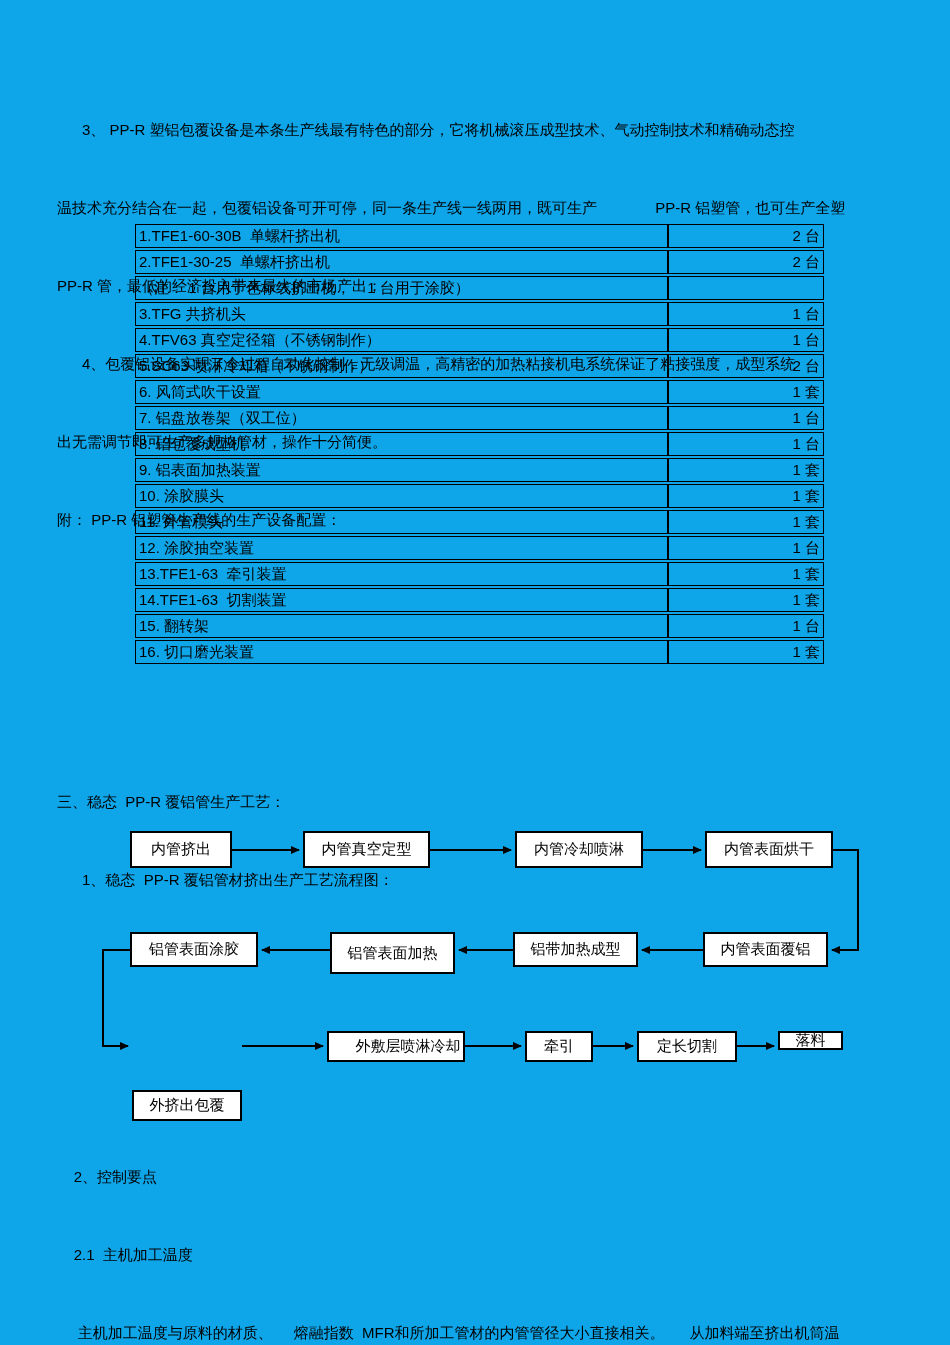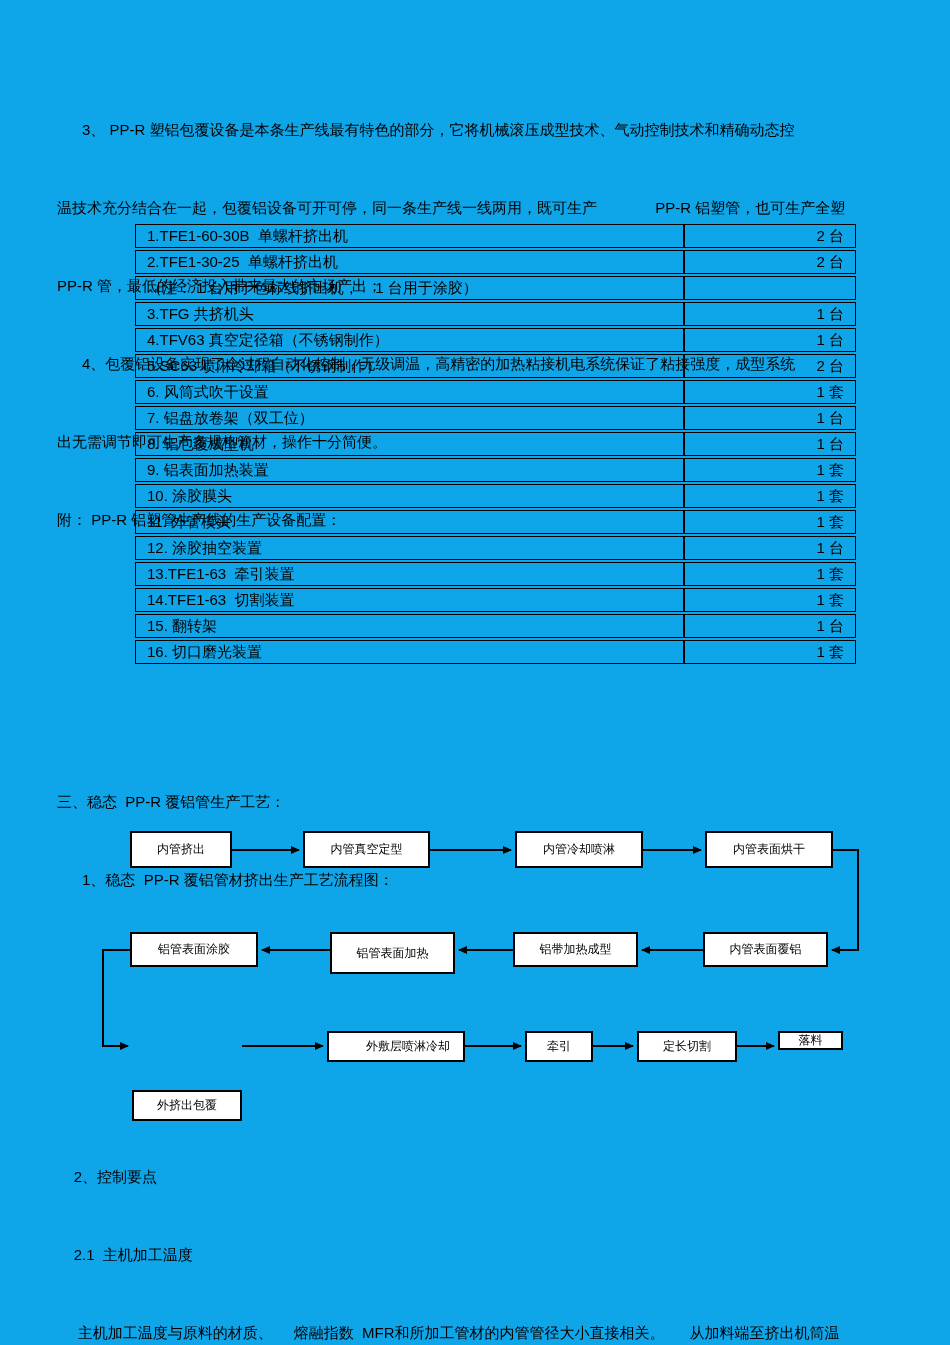--- a/index.html
+++ b/index.html
@@ -20,36 +20,36 @@
   table.equip {
     position:absolute; top:222px; left:135px;
     width:677px;
     border-collapse:separate;
     border-spacing:0 2px;
     table-layout:fixed;
   }
   table.equip td {
     border:1.5px solid #000;
     height:22px;
-    padding:0 11px;
+    padding:0 3px;
     vertical-align:middle;
     white-space:pre-wrap;
     overflow:hidden;
     font-size:15px;
   }
   td.name-col { width:525px; text-align:left; }
   td.qty-col  { width:148px; text-align:right; padding-right:4px; }
 
   .fbox {
     position:absolute;
     box-sizing:border-box;
     border:2px solid #000;
     background:#fff;
     display:flex; align-items:center; justify-content:center;
-    font-size:12px;
+    font-size:15px;
     white-space:nowrap;
   }
   #flow-svg { position:absolute; left:0; top:820px; }
 </style>
 </head>
 <body>
 
 <div class="page">
 
   <div class="textblock" id="intro-block">

